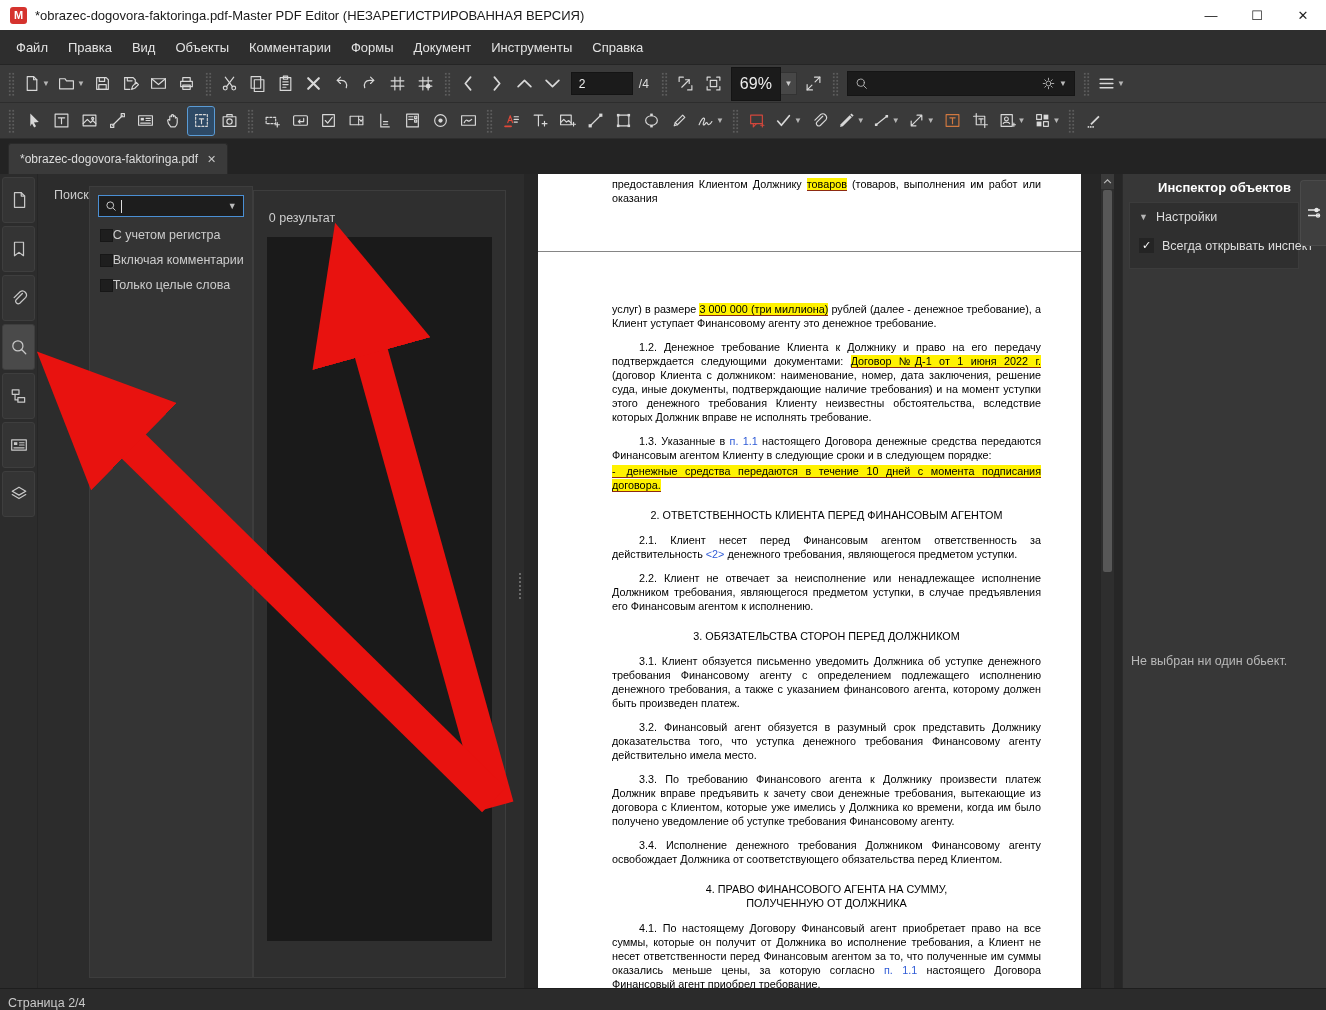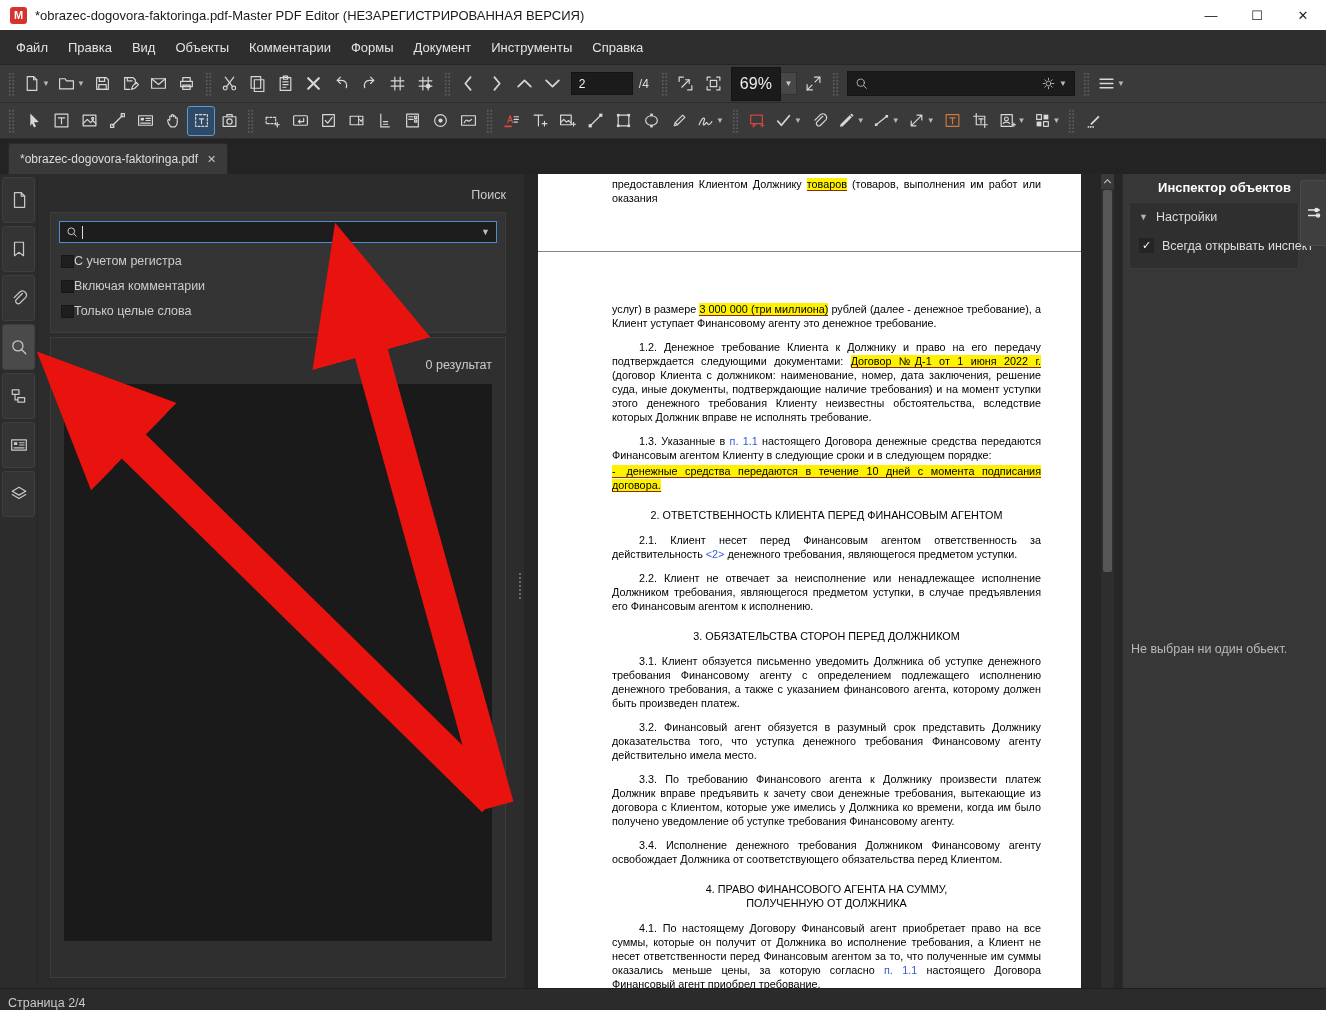--- a/index.html
+++ b/index.html
@@ -46,21 +46,21 @@
   .tab-close{font-size:11px;color:#c5c5c5;}
 
   
   .main{flex:1;display:flex;min-height:0;}
 
   .side-icons{width:38px;background:var(--bg-panel);display:flex;flex-direction:column;align-items:center;padding-top:3px;gap:3px;border-right:1px solid #262626;flex:none;}
   .sbtn{width:33px;height:46px;background:#343434;border:1px solid #3e3e3e;border-radius:3px;display:flex;align-items:center;justify-content:center;color:#c8c8c8;flex:none;}
   .sbtn.active{background:#4a4a4a;}
   .sbtn svg{width:18px;height:18px;}
 
-  .search-panel{width:478px;background:var(--bg-panel);padding:12px 10px 10px 12px;font-size:12.5px;color:#ccc;display:flex;flex-direction:column;flex:none;text-align:right;}
+  .search-panel{width:478px;background:var(--bg-panel);padding:12px 10px 10px 12px;font-size:12.5px;color:#ccc;display:flex;flex-direction:row;flex:none;}
   .sp-title{margin:2px 0 10px 4px;}
   .sp-box{background:#343434;border:1px solid #3d3d3d;padding:8px 8px 14px;flex:none;}
   .sp-input{height:22px;background:#1d1d1d;border:1px solid var(--focus);display:flex;align-items:center;padding:0 6px;}
   .sp-input svg{width:12px;height:12px;color:#ccc;flex:none;}
   .caret{width:1px;height:13px;background:#ddd;margin-left:4px;}
   .sp-input .dd{margin-left:auto;font-size:9px;color:#bbb;}
   .cbrow{display:flex;align-items:center;margin-top:11px;padding-left:2px;}
   .cbsq{width:13px;height:13px;background:#1e1e1e;border:1px solid #171717;flex:none;}
   .sp-results{flex:1;margin-top:4px;background:#2f2f2f;border:1px solid #3d3d3d;padding:10px 13px 0;display:flex;flex-direction:column;min-height:0;}
   .sp-count{margin:10px 0 12px 2px;}
@@ -86,21 +86,21 @@
   .sb-thumb{position:absolute;top:16px;left:2px;right:2px;height:382px;background:#575757;border-radius:2px;}
   .doc-gap{width:8px;background:#262626;flex:none;}
 
   .inspector{width:204px;background:#373737;position:relative;color:#ddd;font-size:12.5px;border-left:1px solid #2a2a2a;flex:none;}
   .insp-title{text-align:center;font-weight:bold;font-size:13px;color:#fff;padding:6px 0 7px;}
   .insp-group{margin:0 0 0 6px;background:#2f2f2f;border:1px solid #3c3c3c;padding:7px 0 15px 9px;width:170px;}
   .insp-sec{display:flex;gap:8px;align-items:center;}
   .tri{font-size:9px;color:#b5b5b5;}
   .insp-cb{display:flex;gap:8px;align-items:center;margin-top:14px;white-space:nowrap;}
   .cbx{width:15px;height:15px;background:#242424;display:flex;align-items:center;justify-content:center;color:#fff;font-size:11px;flex:none;}
-  .insp-empty{position:absolute;top:468px;left:8px;color:#b9b9b9;}
+  .insp-empty{position:absolute;top:480px;left:8px;color:#b9b9b9;}
   .insp-handle{position:absolute;right:0;top:6px;width:26px;height:66px;background:#3f3f3f;border:1px solid #4a4a4a;border-right:none;border-radius:4px 0 0 4px;display:flex;align-items:center;justify-content:center;color:#e8e8e8;}
   .insp-handle svg{width:16px;height:16px;}
 
   .statusbar{height:22px;background:#2b2b2b;color:#c9c9c9;font-size:12.5px;display:flex;align-items:flex-end;padding-left:8px;border-top:1px solid #1e1e1e;flex:none;}
 
   .arrows{position:absolute;left:0;top:0;pointer-events:none;z-index:50;}
   .arrow-line{stroke:var(--arrow);}
 </style>
 </head>
 <body>

